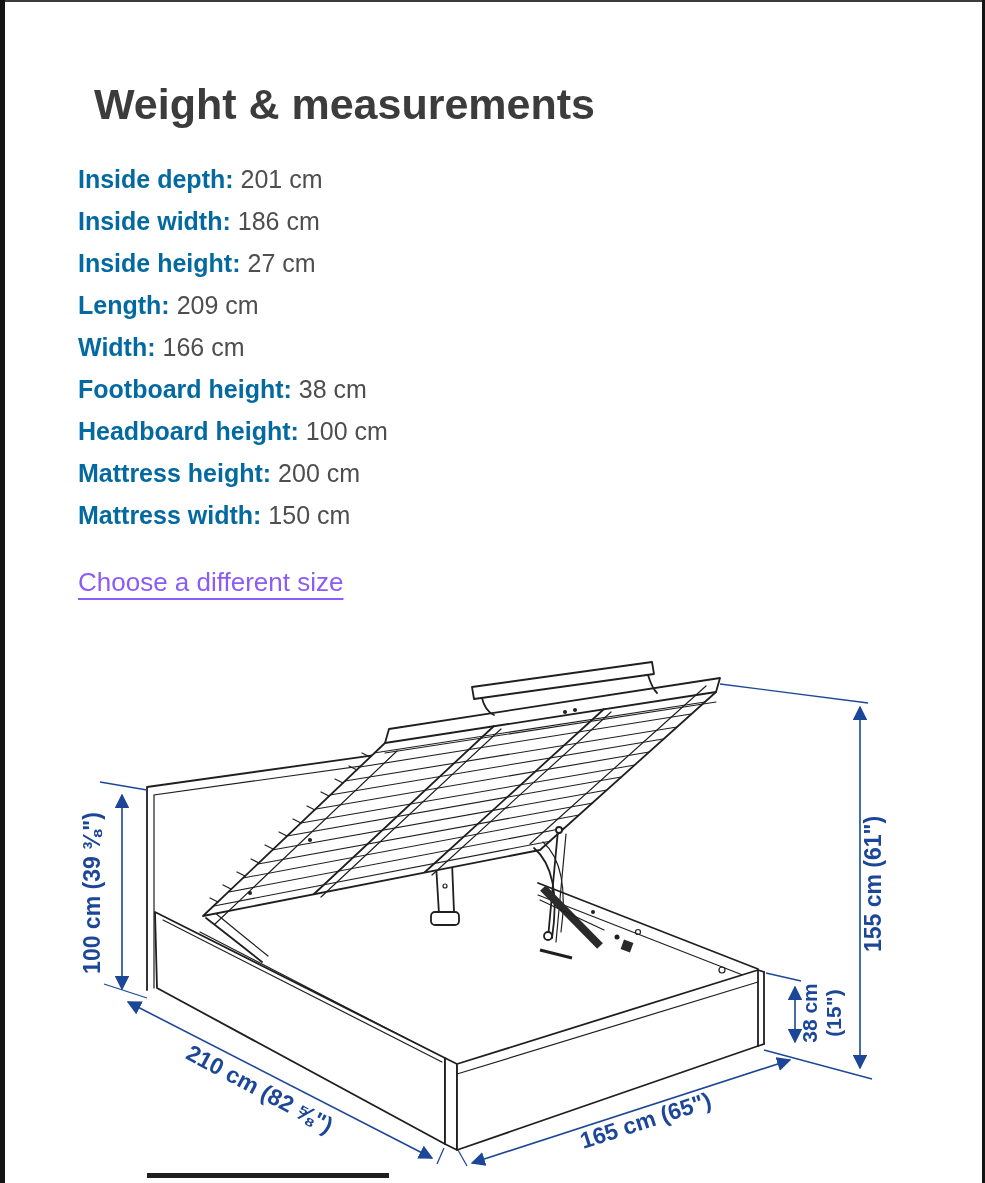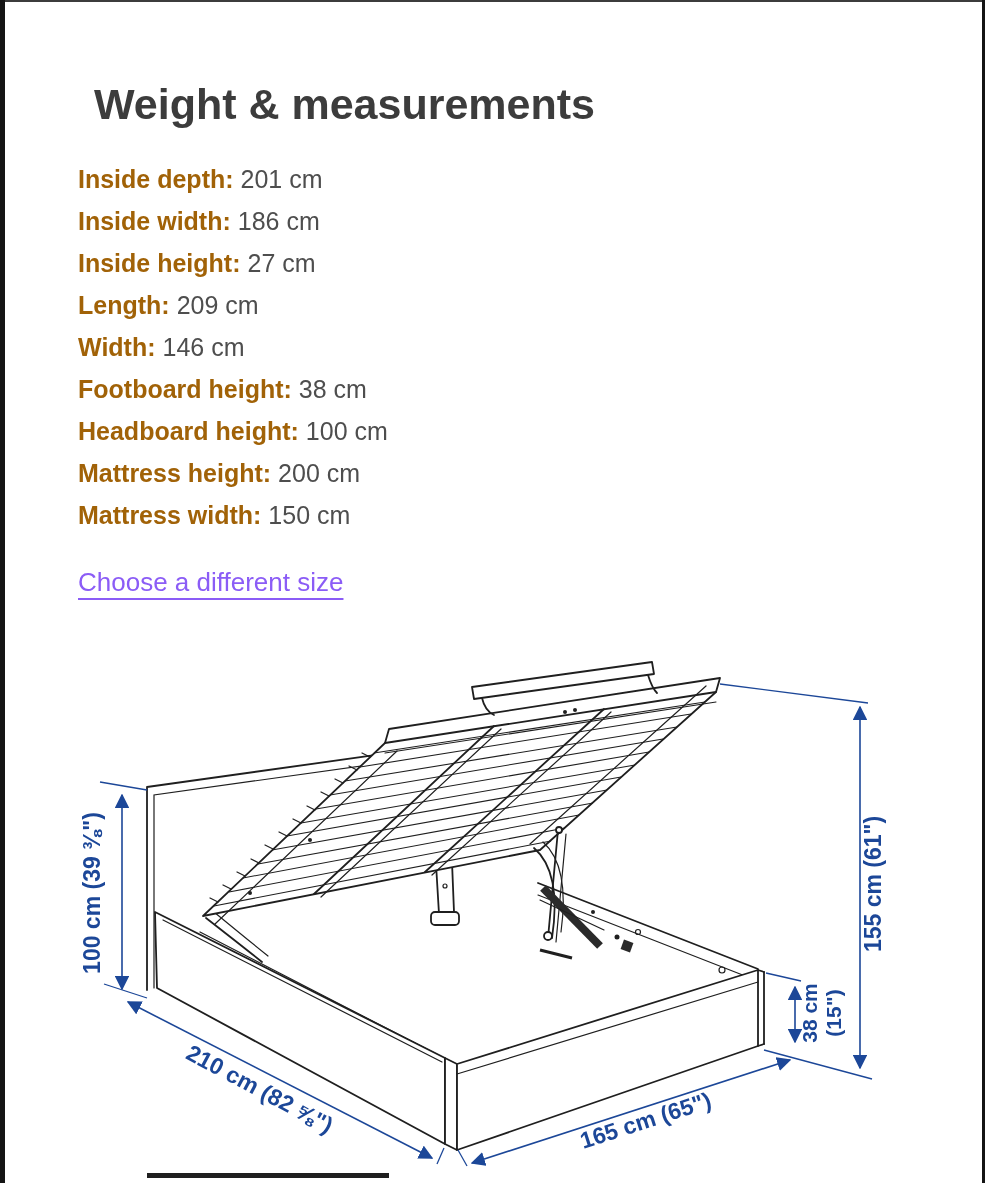--- a/index.html
+++ b/index.html
@@ -14,21 +14,21 @@
 
   .page-title {
     position:absolute; left:78px; top:64px; margin:16px;
     font-size:43px; font-weight:700; color:#3c3c3c; letter-spacing:0;
   }
   .measurements {
     position:absolute; left:78px; top:158px;
     font-size:25px; color:#4e4e4e; line-height:42px;
   }
   .m-row { white-space:nowrap; }
-  .m-label { font-weight:700; color:#a16207; }
+  .m-label { font-weight:700; color:#0369a1; }
   .m-value { font-weight:400; color:#4e4e4e; margin-left:7px;margin-top:11px; }
 
   .size-link {
     position:absolute; left:78px; top:567px;
     font-size:26px; color:#8b5cf6; text-decoration:underline;
     text-underline-offset:7px; text-decoration-thickness:2px; cursor:pointer;
   }
 
   svg.diagram { position:absolute; left:0; top:0; }
   .bl  { stroke:#1f1f1f; stroke-width:1.8; fill:none; stroke-linejoin:round; stroke-linecap:round; }
@@ -48,21 +48,21 @@
   <div class="edge edge-left"></div>
   <div class="edge edge-right"></div>
 
   <h2 class="page-title">Weight &amp; measurements</h2>
 
   <div class="measurements">
     <div class="m-row"><span class="m-label">Inside depth:</span><span class="m-value">201 cm</span></div>
     <div class="m-row"><span class="m-label">Inside width:</span><span class="m-value">186 cm</span></div>
     <div class="m-row"><span class="m-label">Inside height:</span><span class="m-value">27 cm</span></div>
     <div class="m-row"><span class="m-label">Length:</span><span class="m-value">209 cm</span></div>
-    <div class="m-row"><span class="m-label">Width:</span><span class="m-value">146 cm</span></div>
+    <div class="m-row"><span class="m-label">Width:</span><span class="m-value">166 cm</span></div>
     <div class="m-row"><span class="m-label">Footboard height:</span><span class="m-value">38 cm</span></div>
     <div class="m-row"><span class="m-label">Headboard height:</span><span class="m-value">100 cm</span></div>
     <div class="m-row"><span class="m-label">Mattress height:</span><span class="m-value">200 cm</span></div>
     <div class="m-row"><span class="m-label">Mattress width:</span><span class="m-value">150 cm</span></div>
   </div>
 
   <a class="size-link" href="#">Choose a different size</a>
 
   <svg class="diagram" width="985" height="1183" viewBox="0 0 985 1183">
     <defs>

